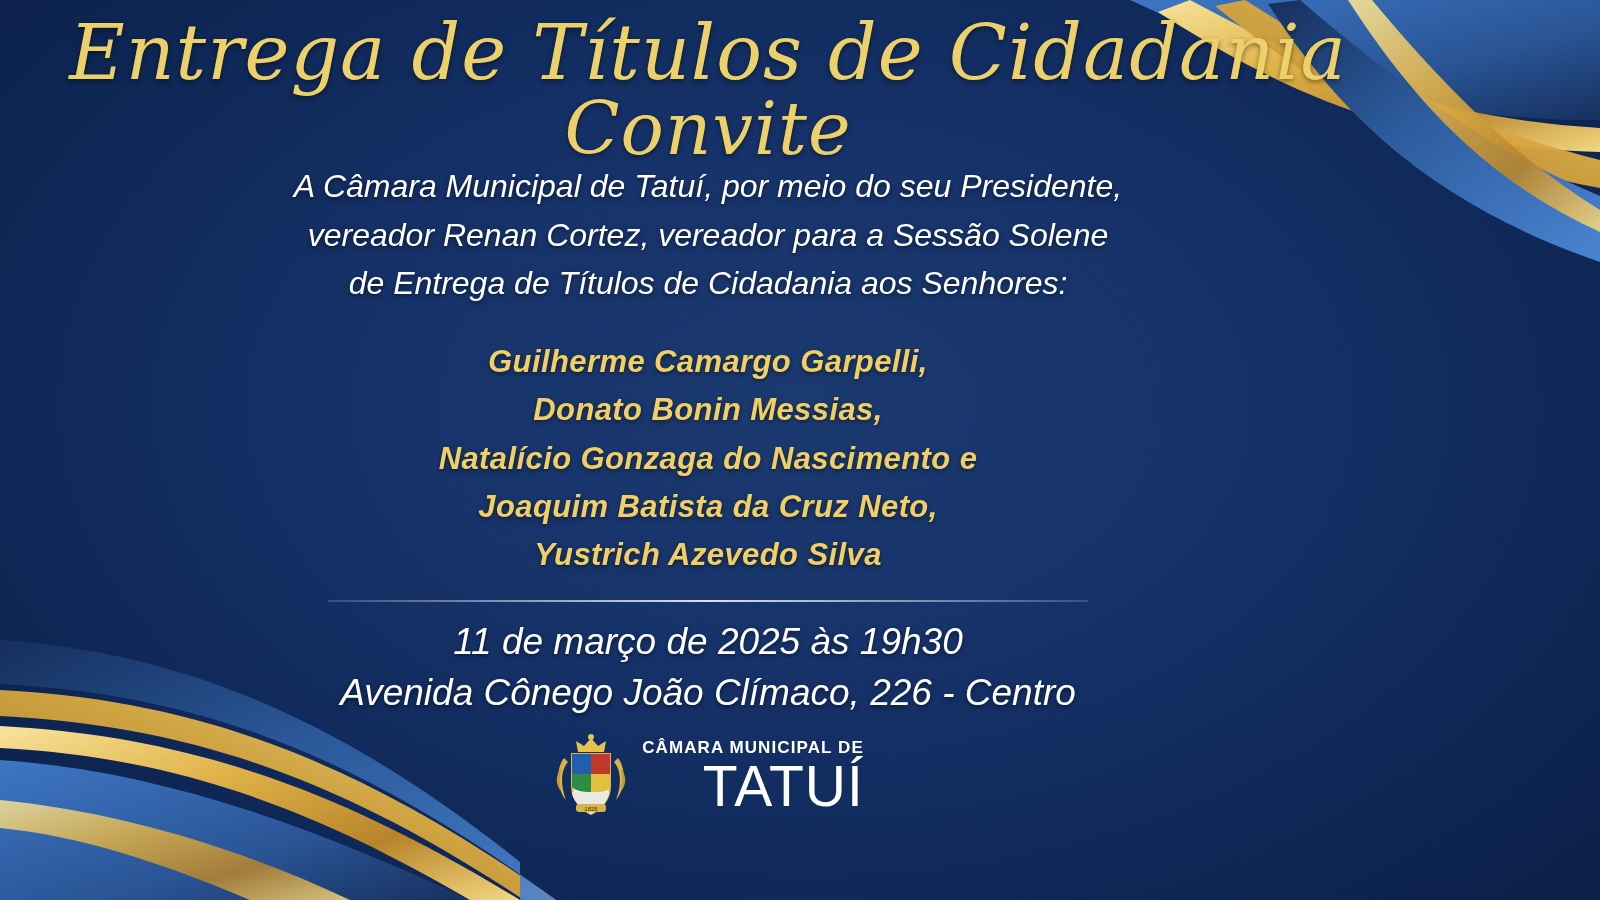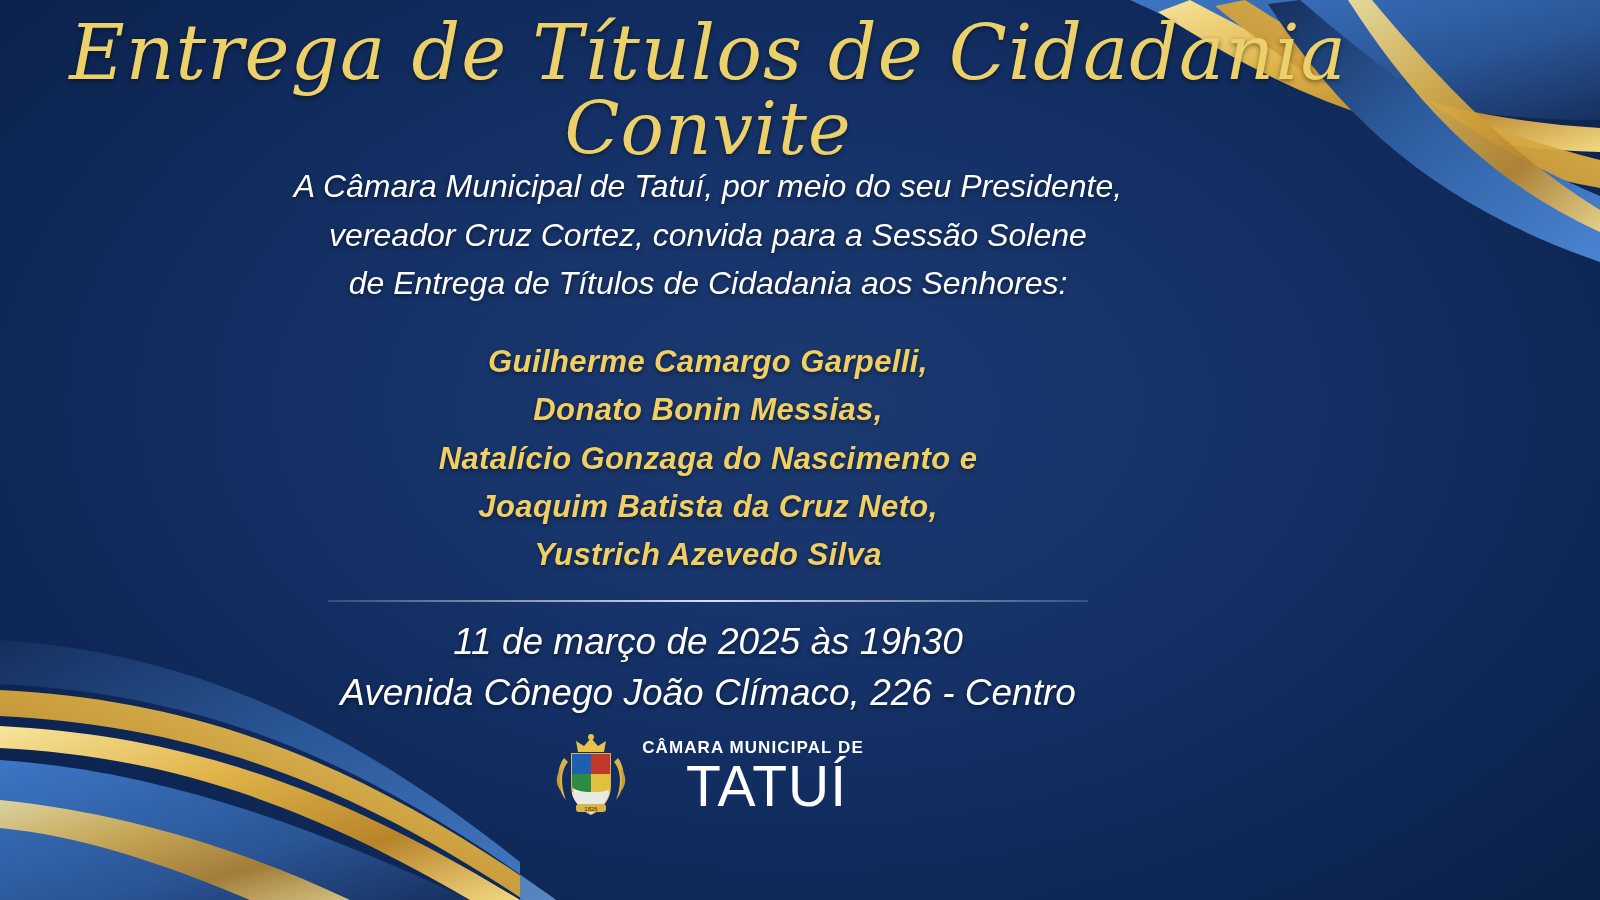--- a/index.html
+++ b/index.html
@@ -109,21 +109,21 @@
     margin-top: 16px;
     display: flex;
     align-items: center;
     justify-content: center;
     gap: 12px;
   }
   .crest { width: 78px; height: 86px; }
   .logo-text {
     display: flex;
     flex-direction: column;
-    align-items: center;
+    align-items: flex-end;
     line-height: 1;
     color: #ffffff;
   }
   .logo-text .small {
     font-size: 17px;
     font-weight: bold;
     letter-spacing: 1.1px;
     margin-bottom: 2px;
   }
   .logo-text .big {
@@ -180,21 +180,21 @@
 
   <div class="content">
 
     <div class="script-title">
       <span class="line1">Entrega de Títulos de Cidadania</span>
       <span class="line2">Convite</span>
     </div>
 
     <div class="intro">
       <span>A Câmara Municipal de Tatuí, por meio do seu Presidente,</span>
-      <span>vereador Cruz Cortez, convida para a Sessão Solene</span>
+      <span>vereador Renan Cortez, vereador para a Sessão Solene</span>
       <span>de Entrega de Títulos de Cidadania aos Senhores:</span>
     </div>
 
     <div class="honorees">
       <span>Guilherme Camargo Garpelli,</span>
       <span>Donato Bonin Messias,</span>
       <span>Natalício Gonzaga do Nascimento e</span>
       <span>Joaquim Batista da Cruz Neto,</span>
       <span>Yustrich Azevedo Silva</span>
     </div>

